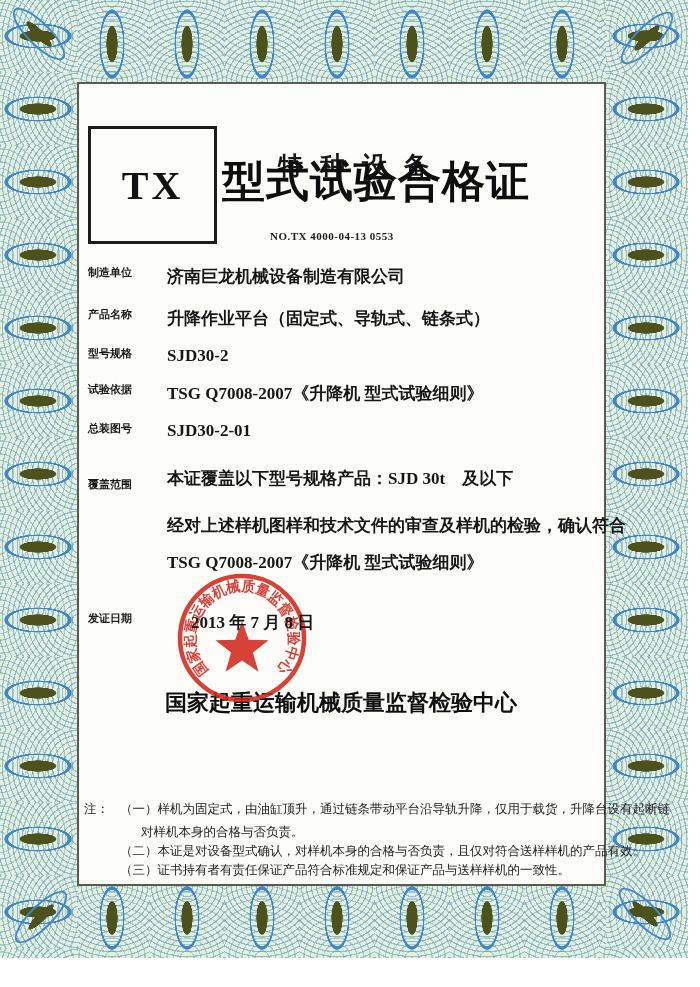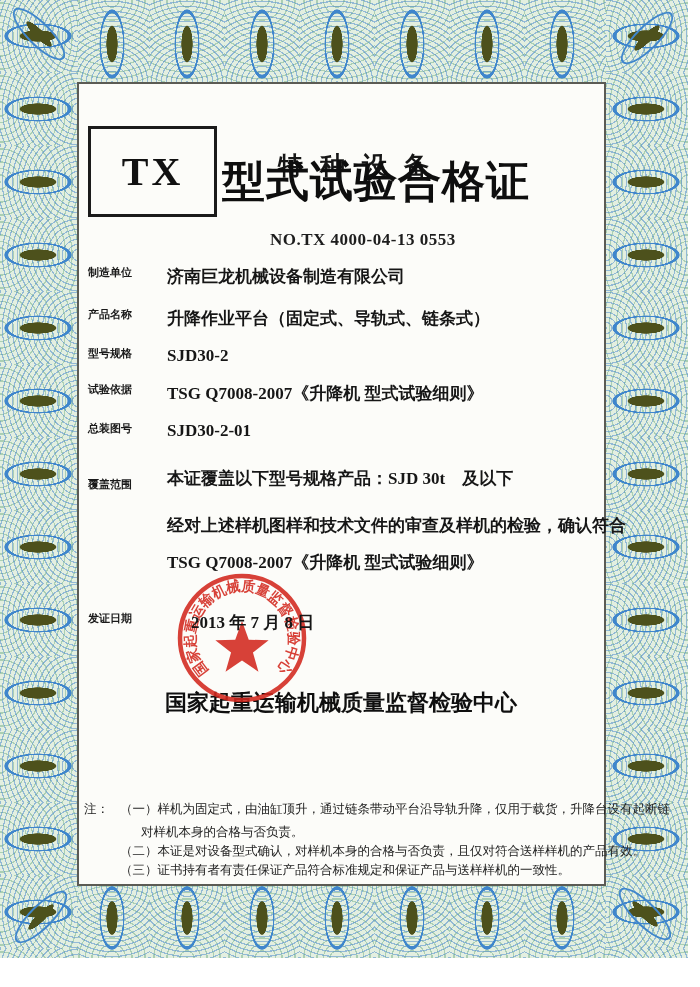--- a/index.html
+++ b/index.html
@@ -61,37 +61,37 @@
   .leaf-br{left:610px; top:902px; transform:rotate(45deg);}
 
   
   .panel{
     position:absolute; z-index:2; left:77px; top:82px; width:529px; height:804px;
     background:#fcfcf9; border:2px solid #5b5b54; box-sizing:border-box;
   }
   .abs{position:absolute; z-index:3; color:#1d1d1d; white-space:pre;}
 
   .tx-box{
-    left:88px; top:126px; width:129px; height:91px;
+    left:88px; top:126px; width:129px; height:118px;
     border:3px solid #1b1b1b; box-sizing:border-box;
     display:flex; align-items:center; justify-content:center;
     font-family:"Liberation Serif", serif; font-weight:bold; font-size:40px;
     letter-spacing:3px; color:#111;
   }
   .title-small{
     left:278px; top:117px; font-family:"Liberation Sans", sans-serif;
     font-weight:bold; font-size:25px; letter-spacing:17px; color:#161616;margin-top:32px;
   }
   .title-large{
     left:222px; top:153px; font-family:Liberation Serif, serif;
     font-weight:900; font-size:43px; letter-spacing:1px; color:#0e0e0e;
   }
   .cert-no{
     left:270px; top:230px; font-family:"Liberation Serif", serif;
-    font-weight:bold; font-size:17px; letter-spacing:0.5px;
+    font-weight:bold; font-size:11px; letter-spacing:0.5px;
   }
   .flabel{
     font-family:"Liberation Sans", sans-serif; font-weight:bold;
     font-size:11px; left:88px; color:#1a1a1a;
   }
   .fvalue{
     font-family:"Liberation Serif", serif; font-weight:bold;
     font-size:17px; left:167px; color:#161616;
   }
   .authority{

